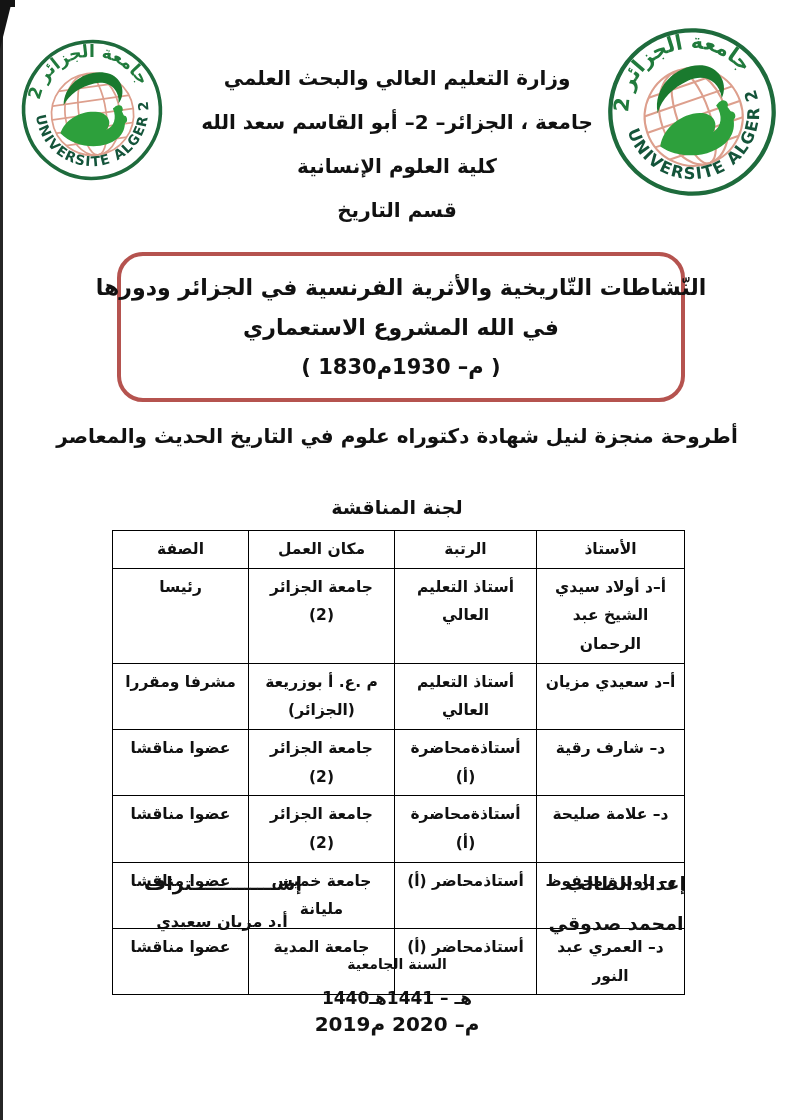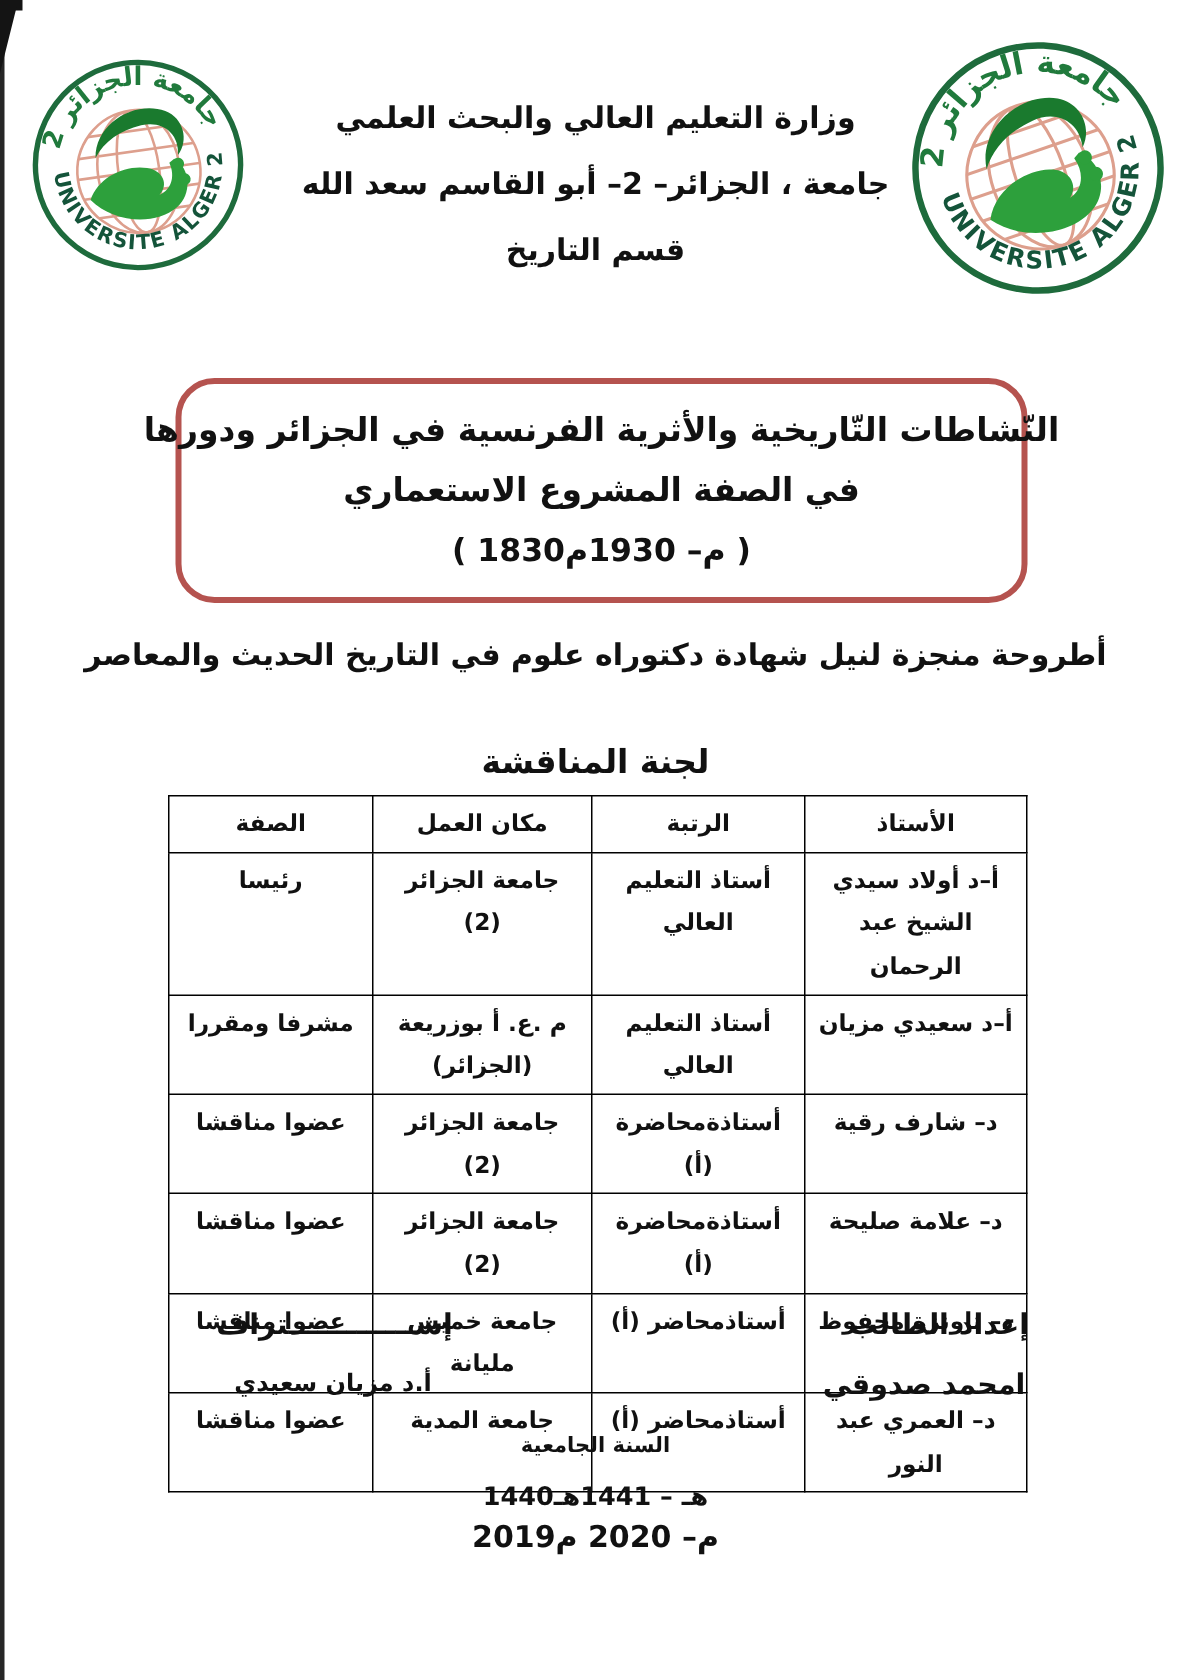--- a/index.html
+++ b/index.html
@@ -31,21 +31,21 @@
     display:flex; flex-direction:column; justify-content:space-evenly; align-items:center;
     direction:rtl; text-align:center; padding:4px 12px;
   }
   .title-line  { font-size:22px; white-space:nowrap; }
   .title-years { font-size:21px; direction:ltr; }
 
   .subtitle { position:absolute; top:424px; left:0; right:0; text-align:center; direction:rtl;
               font-size:20px; }
 
   .committee-heading { position:absolute; top:496px; left:0; right:0; text-align:center;
-                       direction:rtl; font-size:22px; }
+                       direction:rtl; font-size:19px; }
 
   
   .table-wrap { position:absolute; left:112px; top:530px; }
   table.committee { border-collapse:collapse; direction:rtl; width:572px; table-layout:fixed; }
   table.committee th, table.committee td {
     border:1.6px solid #000; font-weight:bold; text-align:center; vertical-align:top;
     padding:4px 6px; font-size:15.5px; line-height:1.85; overflow:hidden;
   }
   table.committee thead tr { height:34px; }
   table.committee tbody tr:nth-child(1) { height:62px; }
@@ -72,20 +72,21 @@
 
 <div class="page">
 
   <div class="scan-line"></div>
   <div class="scan-top"></div>
   <div class="scan-corner"></div>
 
   <div class="header-block">
     <div class="header-line">وزارة التعليم العالي والبحث العلمي</div>
     <div class="header-line">جامعة ، الجزائر– 2– أبو القاسم سعد الله</div>
+    <div class="header-line">كلية العلوم الإنسانية</div>
     <div class="header-line">قسم التاريخ</div>
   </div>
 
   <div class="seal seal-left">
     <svg viewBox="0 0 200 200">
       <circle cx="100" cy="100" r="95" fill="#ffffff" stroke-width="5" stroke="#1e6b3c"></circle>
       <clipPath id="globeL">
           <circle cx="100" cy="106" r="57"></circle>
         </clipPath>
       <g fill="none" stroke-width="2.4" stroke="#dd9f8d">
@@ -147,21 +148,21 @@
         <textPath href="#arcTopR" startOffset="50%" text-anchor="middle">جامعة الجزائر 2</textPath>
       </text>
       <text font-size="19" font-weight="bold" letter-spacing="1.5" fill="#14543a">
         <textPath href="#arcBotR" startOffset="50%" text-anchor="middle">UNIVERSITE ALGER 2</textPath>
       </text>
     </svg>
   </div>
 
   <div class="title-box" style="border-color: rgb(181, 83, 79);">
     <div class="title-line">النّشاطات التّاريخية والأثرية الفرنسية في الجزائر ودورها</div>
-    <div class="title-line">في الصفة المشروع الاستعماري</div>
+    <div class="title-line">في الله المشروع الاستعماري</div>
     <div class="title-years">( 1830م–  1930م )</div>
   </div>
 
   <div class="subtitle">أطروحة منجزة لنيل شهادة دكتوراه علوم في التاريخ الحديث والمعاصر</div>
 
   <div class="committee-heading">لجنة المناقشة</div>
 
   <div class="table-wrap">
     <table class="committee">
       <colgroup>

